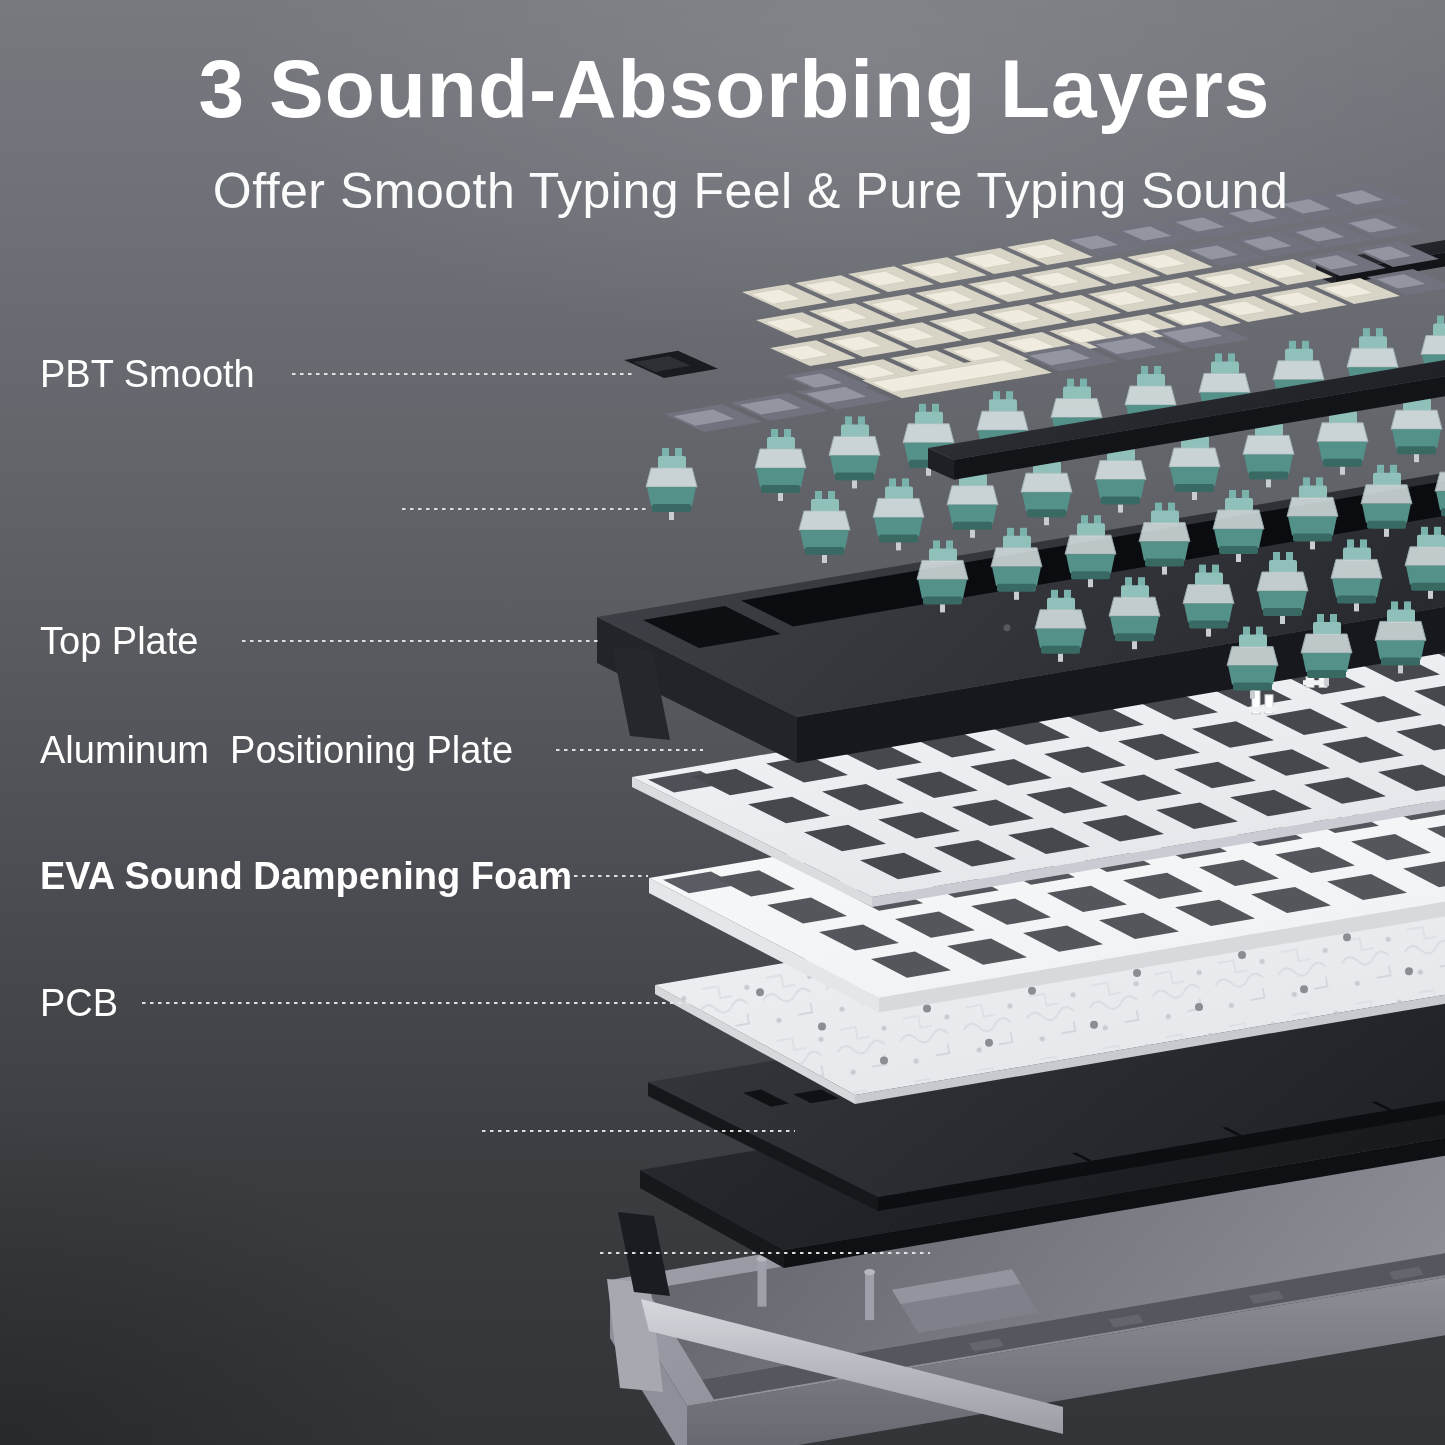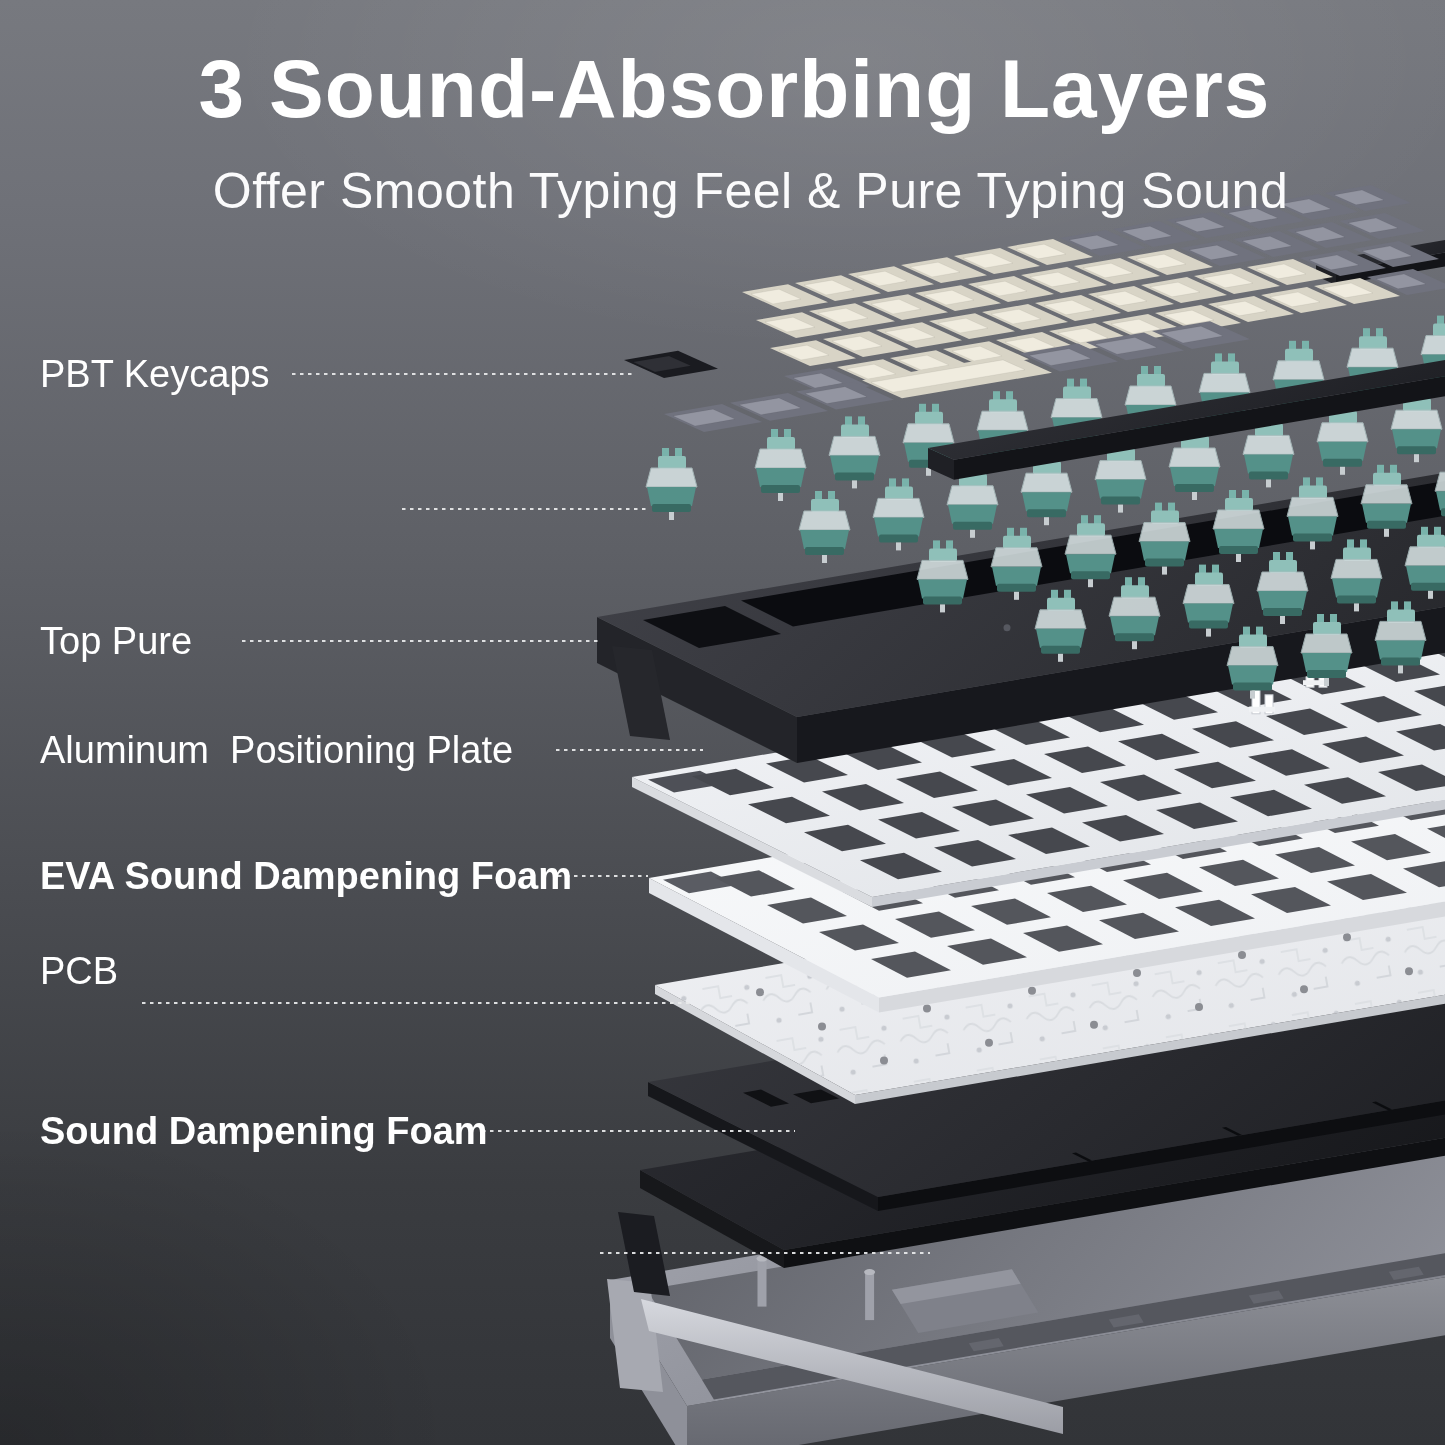--- a/index.html
+++ b/index.html
@@ -822,19 +822,18 @@
         <line x1="558" y1="876" x2="648" y2="876" stroke="#eaebec" stroke-width="2.2" stroke-dasharray="3.5 4.5" opacity="0.92"></line>
         <line x1="142" y1="1003" x2="692" y2="1003" stroke="#eaebec" stroke-width="2.2" stroke-dasharray="3.5 4.5" opacity="0.92"></line>
         <line x1="482" y1="1131" x2="795" y2="1131" stroke="#eaebec" stroke-width="2.2" stroke-dasharray="3.5 4.5" opacity="0.92"></line>
         <line x1="600" y1="1253" x2="930" y2="1253" stroke="#eaebec" stroke-width="2.2" stroke-dasharray="3.5 4.5" opacity="0.92"></line>
       </g>
   </svg>
 
   <h1 class="title">3 Sound-Absorbing Layers</h1>
   <h2 class="subtitle">Offer Smooth Typing Feel &amp; Pure Typing Sound</h2>
 
-  <div class="layer-label" style="top:349px">PBT Keycaps</div>
-  <div class="layer-label" style="top:616px">Top Pure</div>
+  <div class="layer-label" style="top:349px">PBT Smooth</div>
+  <div class="layer-label" style="top:616px">Top Plate</div>
   <div class="layer-label em" style="top:851px">EVA Sound Dampening Foam</div>
   <div class="layer-label" style="top:725px">Aluminum  Positioning Plate</div>
-  <div class="layer-label" style="top:946px">PCB</div>
-  <div class="layer-label em" style="top:1106px">Sound Dampening Foam</div>
+  <div class="layer-label" style="top:978px">PCB</div>
 </div>
 
 </body></html>

